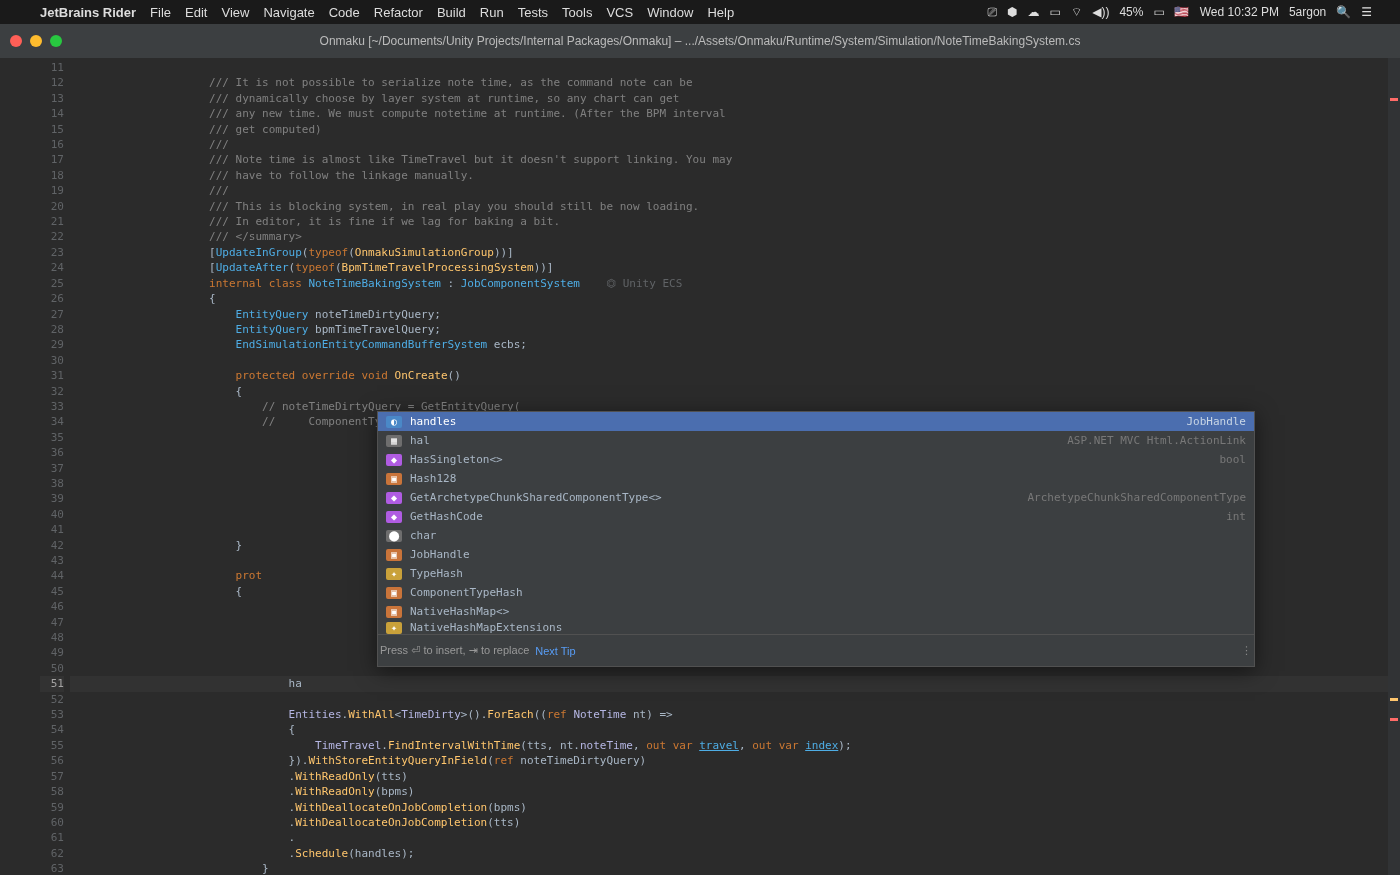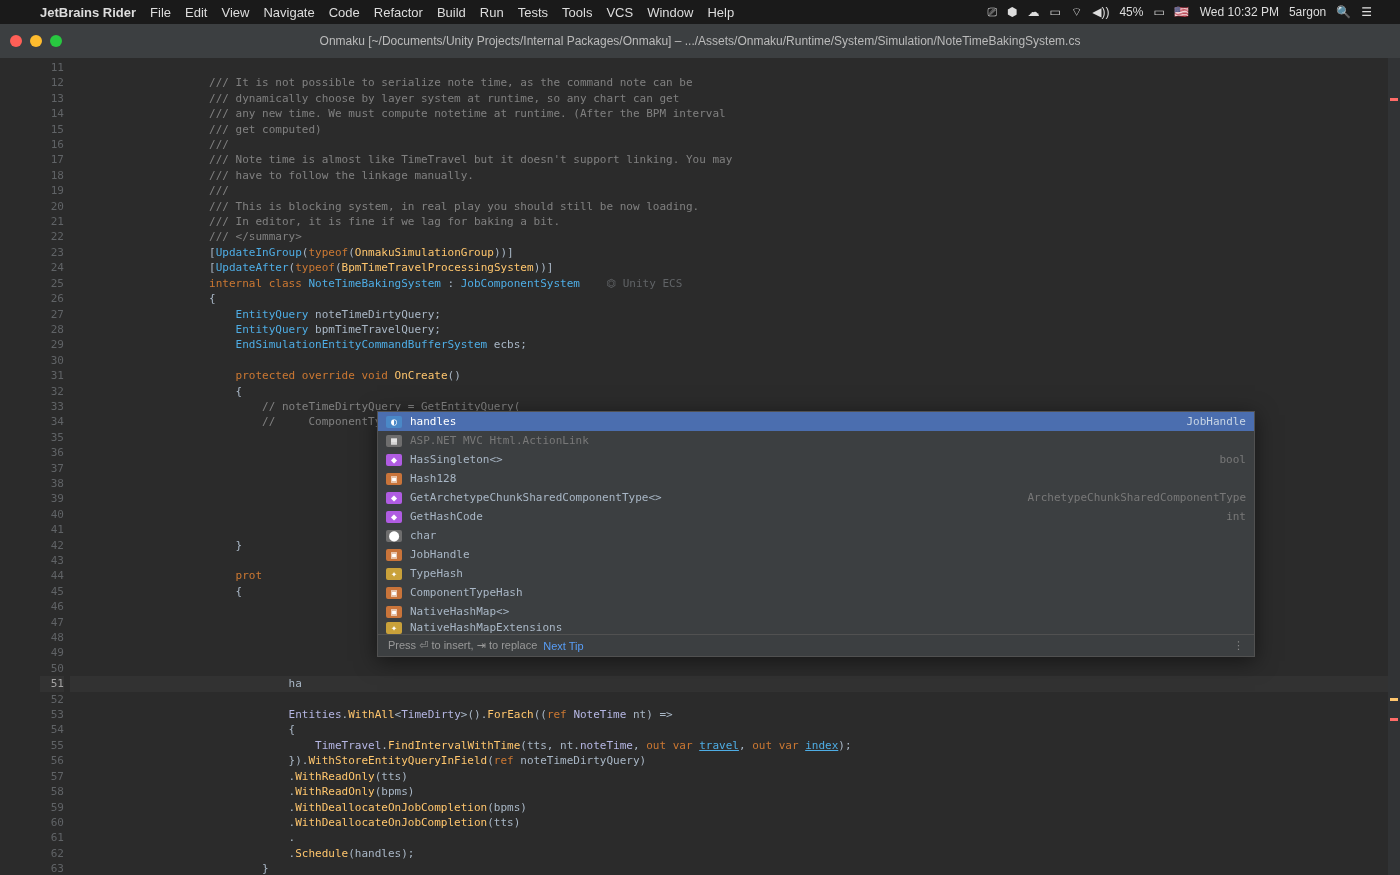--- a/index.html
+++ b/index.html
@@ -28,21 +28,21 @@
 .code .struct { color:#b5b6e3; }
 .code .sp { color:#4eade5;text-decoration:underline; }
 .hint { color:#606366; }
 .popup { position:absolute; left:377px; top:353px; width:878px; background:#3c3f41; border:1px solid #515151; font-family:Menlo,Monaco,monospace; font-size:11px; box-shadow:0 4px 20px rgba(0,0,0,0.5); }
 .popup-row { display:flex; align-items:center; height:19px; padding:0 8px; }
 .popup-row.sel { background:#4b6eaf; color:#fff; }
 .popup-row .picon { width:16px; height:12px; margin-right:8px; display:inline-flex; align-items:center; justify-content:center; font-size:10px; border-radius:2px; }
 .popup-row .label { flex:1; }
 .popup-row .ret { color:#787878; }
 .popup-row.sel .ret { color:#c8d6e5; }
-.popup-footer { height:22px; display:flex; align-items:center; padding:0 10px; font-size:11px; color:#999; border-top:1px solid #515151; font-family:-apple-system,sans-serif; }
+.popup-footer { height:32px; display:flex; align-items:center; padding:0 2px; font-size:11px; color:#999; border-top:1px solid #515151; font-family:-apple-system,sans-serif; }
 .popup-footer .tip { color:#589df6; margin-left:6px; }
 .popup-footer .dots { margin-left:auto; color:#888; }
 .scroll-markers { position:absolute; right:0; top:0; width:12px; height:100%; background:#313335; }
 .marker { position:absolute; right:2px; width:8px; height:3px; }
 .marker.red { background:#ff6b68; }
 .marker.yellow { background:#ffc66d; }
 .current-line { background:#323232; }
 .linebg { display:inline-block; width:100%; }
 </style>
 </head>
@@ -213,20 +213,21 @@
 
   <div class="popup">
     <div id="popup-list">
         <div class="popup-row sel">
           <span class="picon" style="background:#4a88c7;color:#fff">◐</span>
           <span class="label">handles</span>
           <span class="ret">JobHandle</span>
         </div>
         <div class="popup-row">
           <span class="picon" style="background:#6e6e6e;color:#fff">▦</span>
+          <span class="label">hal</span>
           <span class="ret">ASP.NET MVC Html.ActionLink</span>
         </div>
         <div class="popup-row">
           <span class="picon" style="background:#b05ce2;color:#fff">◆</span>
           <span class="label">HasSingleton&lt;&gt;</span>
           <span class="ret">bool</span>
         </div>
         <div class="popup-row">
           <span class="picon" style="background:#c9743a;color:#fff">▣</span>
           <span class="label">Hash128</span>

